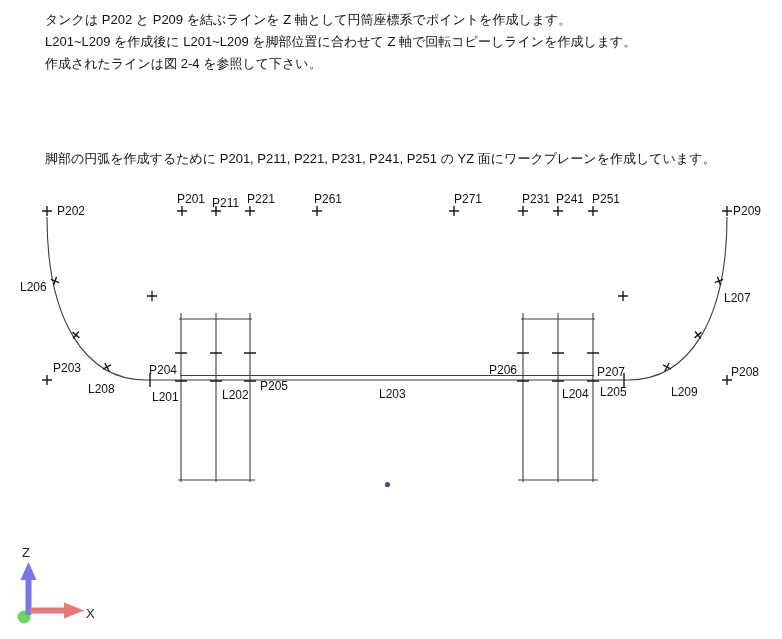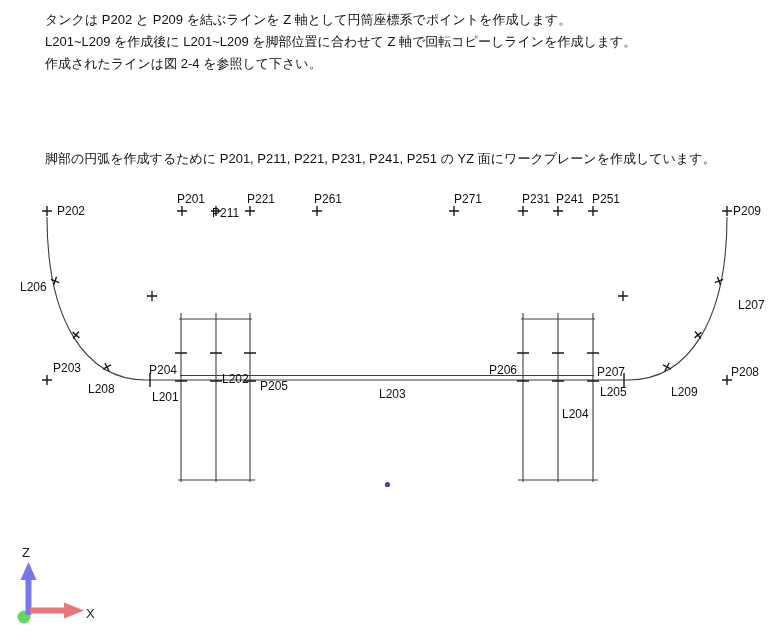--- a/index.html
+++ b/index.html
@@ -84,41 +84,41 @@
 
     <g>
       <circle cx="24" cy="617" r="6.5" stroke-width="1" fill="#63d863"></circle>
       <path d="M25.5 615 V580 H20.5 L28.5 562 L36.5 580 H31.5 V615 Z" stroke-width="1" fill="#7878e8"></path>
       <path d="M30 607.5 H64 V602.5 L84 610.5 L64 618.5 V613.5 H30 Z" stroke-width="1" fill="#e87878"></path>
     </g>
   </svg>
 
   <div class="lbl" style="left:57px;top:204px;">P202</div>
   <div class="lbl" style="left:177px;top:192px;">P201</div>
-  <div class="lbl" style="left:212px;top:206px;text-align:center;">P211</div>
+  <div class="lbl" style="left:212px;top:196px;text-align:center;">P211</div>
   <div class="lbl" style="left:247px;top:192px;">P221</div>
   <div class="lbl" style="left:314px;top:192px;">P261</div>
   <div class="lbl" style="left:454px;top:192px;">P271</div>
   <div class="lbl" style="left:522px;top:192px;">P231</div>
   <div class="lbl" style="left:556px;top:192px;">P241</div>
   <div class="lbl" style="left:592px;top:192px;">P251</div>
   <div class="lbl" style="left:733px;top:204px;">P209</div>
   <div class="lbl" style="left:53px;top:361px;">P203</div>
   <div class="lbl" style="left:149px;top:363px;">P204</div>
   <div class="lbl" style="left:260px;top:363px;margin-top:16px;">P205</div>
   <div class="lbl" style="left:489px;top:363px;">P206</div>
   <div class="lbl" style="left:597px;top:365px;">P207</div>
   <div class="lbl" style="left:731px;top:365px;">P208</div>
 
   <div class="lbl" style="left:20px;top:280px;">L206</div>
   <div class="lbl" style="left:88px;top:382px;">L208</div>
   <div class="lbl" style="left:152px;top:390px;">L201</div>
-  <div class="lbl" style="left:222px;top:372px;">L202</div>
+  <div class="lbl" style="left:222px;top:388px;">L202</div>
   <div class="lbl" style="left:379px;top:387px;">L203</div>
-  <div class="lbl" style="left:562px;top:407px;">L204</div>
+  <div class="lbl" style="left:562px;top:387px;">L204</div>
   <div class="lbl" style="left:600px;top:385px;text-align:center;">L205</div>
   <div class="lbl" style="left:671px;top:385px;">L209</div>
-  <div class="lbl" style="left:724px;top:298px;margin-left:14px;">L207</div>
+  <div class="lbl" style="left:724px;top:291px;">L207</div>
 
   <div class="axlbl" style="left:22px;top:546px;">Z</div>
   <div class="axlbl" style="left:86px;top:607px;">X</div>
 
 </div>
 
 </body></html>

